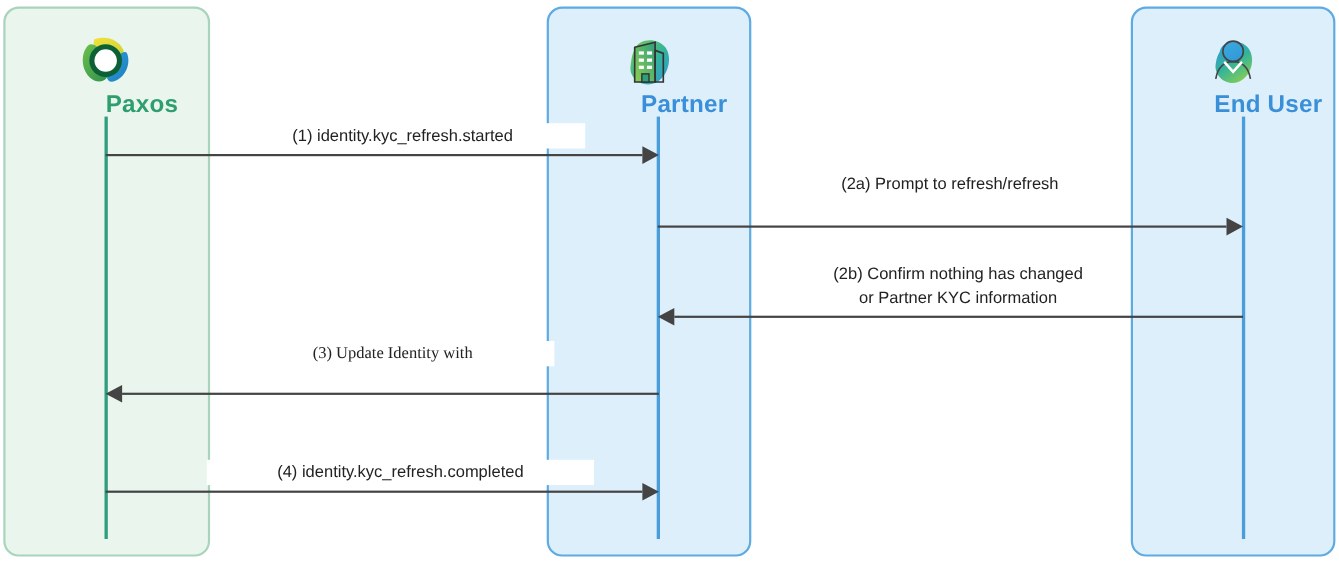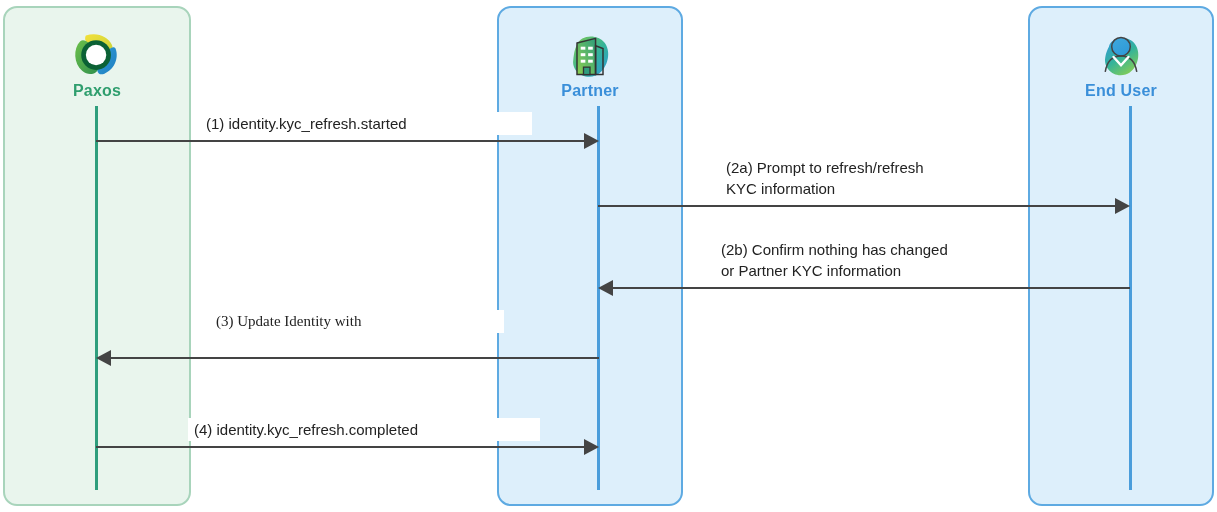--- a/index.html
+++ b/index.html
@@ -56,23 +56,24 @@
   }
   .actor-icon svg { display: block; width: 100%; height: 100%; }
 
   
   .actor-label {
     position: absolute;
     top: 74px;
     left: 0;
     width: 100%;
     text-align: center;
-    font-size: 16px;
+    font-size: 22px;
     font-weight: bold;
     letter-spacing: 0.2px;
+    padding-left: 32px;
   }
   .actor-label.green { color: #2f9e6e; }
   .actor-label.blue  { color: #3a8fd9; }
 
   
   .lifeline {
     position: absolute;
     top: 106px;
     width: 3px;
     height: 384px;
@@ -94,20 +95,21 @@
     border-bottom: 8px solid transparent;
   }
   .arrowhead.right {
     border-left: 15px solid #444444;
   }
   .arrowhead.left {
     border-right: 15px solid #444444;
   }
   .msg-label {
     position: absolute;
+    text-align: center;
     font-size: 15px;
     color: #222222;
     line-height: 21px;
     white-space: nowrap;
     background: #ffffff;
     padding: 1px 6px;
   }
 </style>
 </head>
 <body>
@@ -200,21 +202,20 @@
   <div class="msg" style="left:96px; top:140px; width:488px;"></div>
   <div class="arrowhead right" style="left:584px; top:133px;"></div>
   <div class="msg-label" style="left:200px; top:112px; width:320px;">
     <div>(1) identity.kyc_refresh.started</div>
   </div>
 
   <div class="msg" style="left:598px; top:205px; width:517px;"></div>
   <div class="arrowhead right" style="left:1115px; top:198px;"></div>
   <div class="msg-label" style="left:720px; top:156px; width:275px;">
     <div>(2a) Prompt to refresh/refresh</div>
-    <div>KYC information</div>
   </div>
 
   <div class="msg" style="left:613px; top:287px; width:517px;"></div>
   <div class="arrowhead left" style="left:598px; top:280px;"></div>
   <div class="msg-label" style="left:715px; top:238px; width:300px;">
     <div>(2b) Confirm nothing has changed</div>
     <div>or Partner KYC information</div>
   </div>
 
   <div class="msg" style="left:111px; top:357px; width:488px;"></div>

